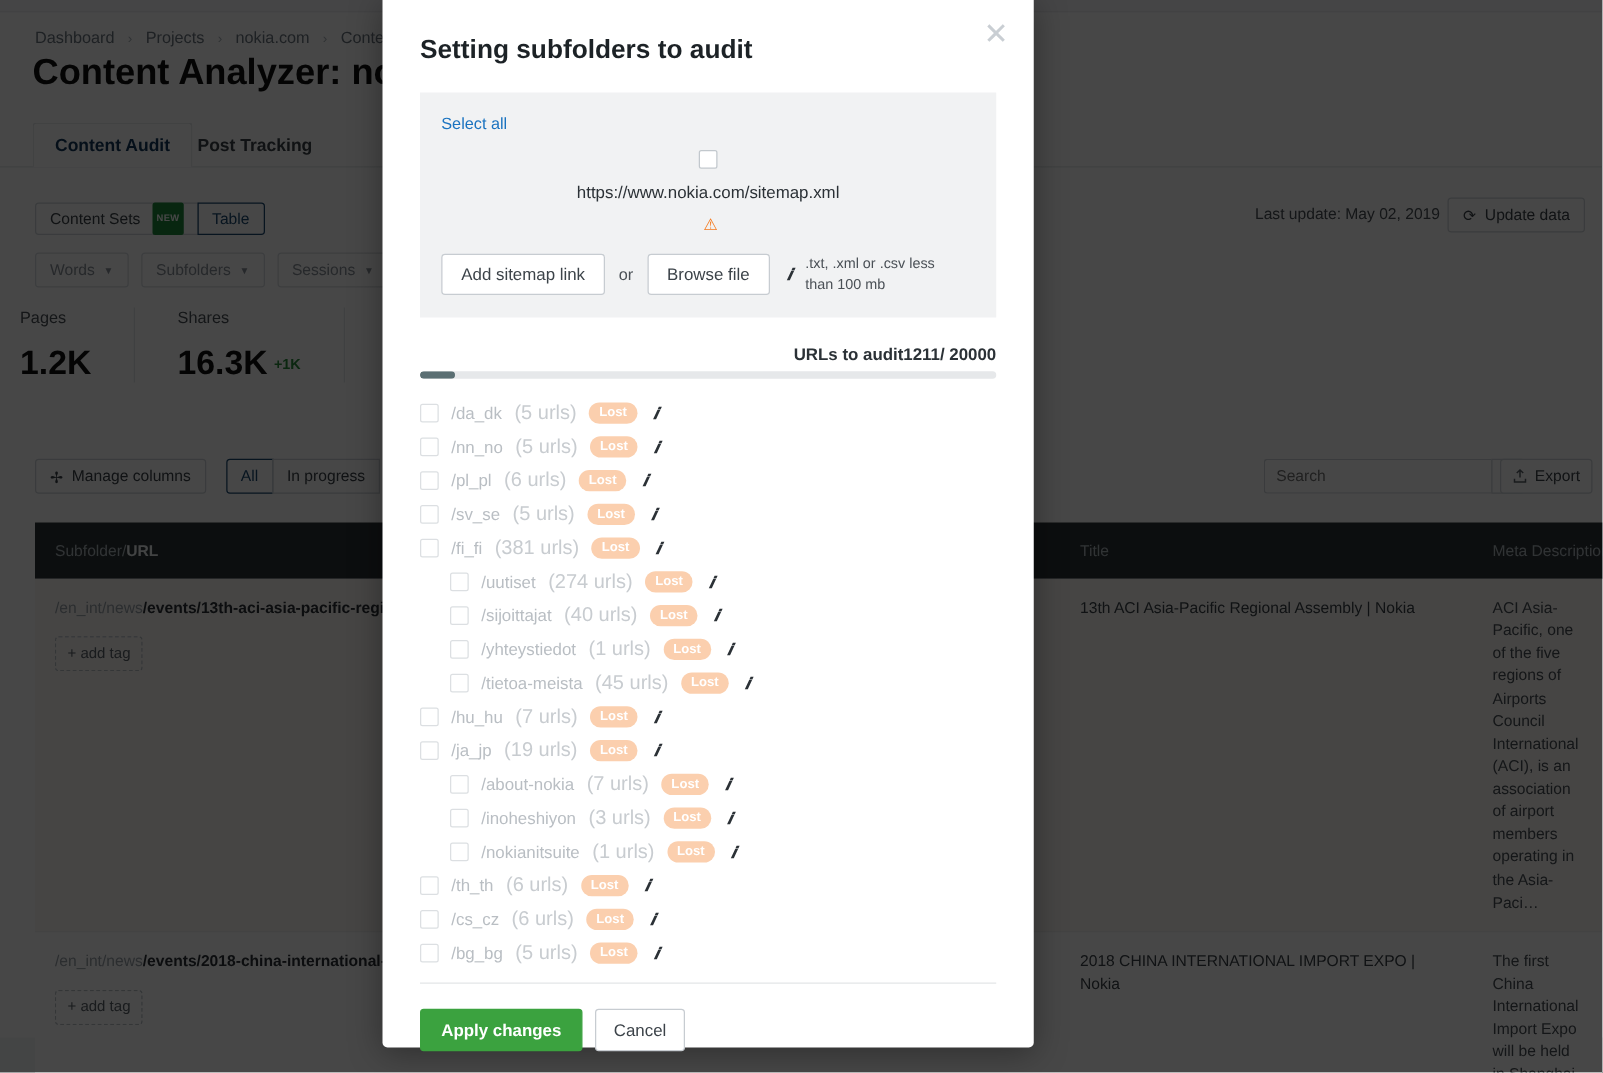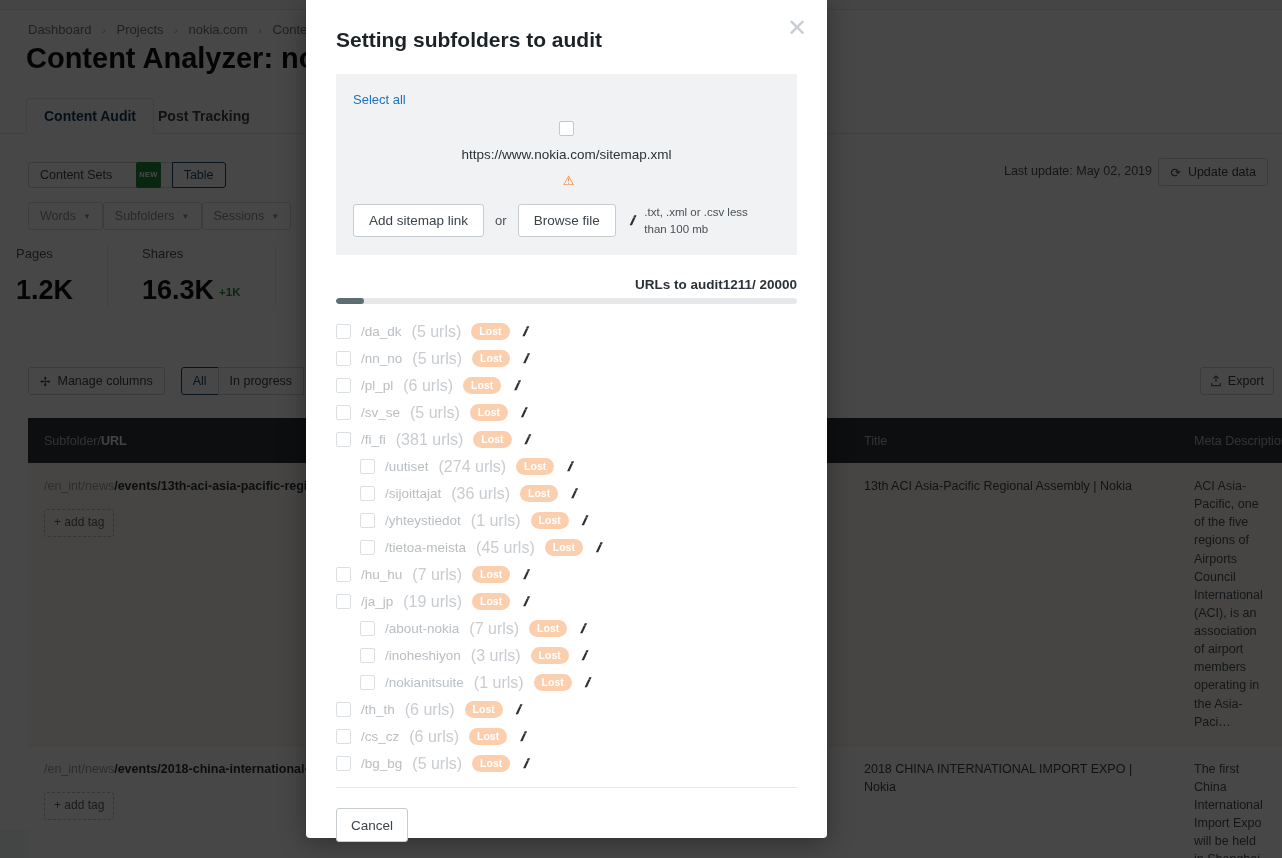--- a/index.html
+++ b/index.html
@@ -44,30 +44,30 @@
     left: 26px; color: #12385c; background: #fff;
     border: 1px solid #e2e5e8; border-bottom: 1px solid #fff;
     border-radius: 3px 3px 0 0;
   }
   .tab.inactive { left: 140px; color: #3c4349; }
 
   .segbar { position: absolute; top: 152px; left: 28px; display: flex; }
   .seg {
     height: 26px; line-height: 24px; padding: 0 11px; font-size: 12.5px;
     border: 1px solid #cfd5da; color: #3c4349; background: #fff;
-    display: flex; align-items: center; gap: 24px;
+    display: flex; align-items: center; gap: 10px;
   }
   .seg:first-child { border-radius: 3px 0 0 3px; }
   .seg.sel { border-radius: 0 3px 3px 0; border-color: #1b4971; color: #1b4971; margin-left: -1px; }
   .badge-new {
     background: #1d8a3b; color: #fff; font-size: 7.5px; font-weight: bold;
     border-radius: 2px; padding: 1px 3px; letter-spacing: .3px;
   }
 
-  .chipbar { position: absolute; top: 192px; left: 28px; display: flex; }
+  .chipbar { position: absolute; top: 192px; left: 28px; display: flex; gap: 10px; }
   .chip {
     height: 28px; padding: 0 11px; font-size: 12.5px; color: #8a9199;
     border: 1px solid #d7dce0; border-radius: 3px; background: #fff;
     display: flex; align-items: center; gap: 7px;
   }
   .caret { font-size: 8px; color: #8a9199; }
 
   .last-update {
     position: absolute; top: 154px; right: 130px;
     font-size: 12.5px; color: #4a5056; white-space: nowrap;
@@ -299,20 +299,29 @@
       <div class="tb-btn">
         <span>✢</span>
         <span>Manage columns</span>
       </div>
       <div class="filtergroup">
         <div class="fg">All</div>
         <div class="fg">In progress</div>
       </div>
     </div>
 
+    <div class="searchwrap">
+      <input class="search-input" type="text" placeholder="Search" style="">
+      <div class="search-btn">
+        <svg width="12" height="12" viewBox="0 0 12 12">
+          <circle cx="5" cy="5" r="3.6" fill="none" stroke="#5a6168" stroke-width="1.3"></circle>
+          <line x1="7.6" y1="7.6" x2="11" y2="11" stroke="#5a6168" stroke-width="1.3"></line>
+        </svg>
+      </div>
+    </div>
     <div class="export-btn">
       <svg width="12" height="12" viewBox="0 0 12 12">
         <path d="M6 1 L6 7 M3.4 3.4 L6 1 L8.6 3.4" fill="none" stroke="#5a6168" stroke-width="1.2"></path>
         <path d="M1.6 8 L1.6 10.6 L10.4 10.6 L10.4 8" fill="none" stroke="#5a6168" stroke-width="1.2"></path>
       </svg>
       <span>Export</span>
     </div>
 
     <div class="table">
       <div class="thead">
@@ -414,21 +423,21 @@
         <div class="folder lvl2">
           <span class="cb dim"></span>
           <span class="fname">/uutiset</span>
           <span class="fcount">(274 urls)</span>
           <span class="lost-badge">Lost</span>
           <span class="info-i">𝒊</span>
         </div>
         <div class="folder lvl2">
           <span class="cb dim"></span>
           <span class="fname">/sijoittajat</span>
-          <span class="fcount">(36 urls)</span>
+          <span class="fcount">(40 urls)</span>
           <span class="lost-badge">Lost</span>
           <span class="info-i">𝒊</span>
         </div>
         <div class="folder lvl2">
           <span class="cb dim"></span>
           <span class="fname">/yhteystiedot</span>
           <span class="fcount">(1 urls)</span>
           <span class="lost-badge">Lost</span>
           <span class="info-i">𝒊</span>
         </div>
@@ -492,16 +501,17 @@
           <span class="cb dim"></span>
           <span class="fname">/bg_bg</span>
           <span class="fcount">(5 urls)</span>
           <span class="lost-badge">Lost</span>
           <span class="info-i">𝒊</span>
         </div>
       </div>
     <div class="divider"></div>
 
     <div class="modal-footer">
+      <button class="btn-primary">Apply changes</button>
       <button class="btn-secondary">Cancel</button>
     </div>
   </div>
 </div>
 
 </body></html>

